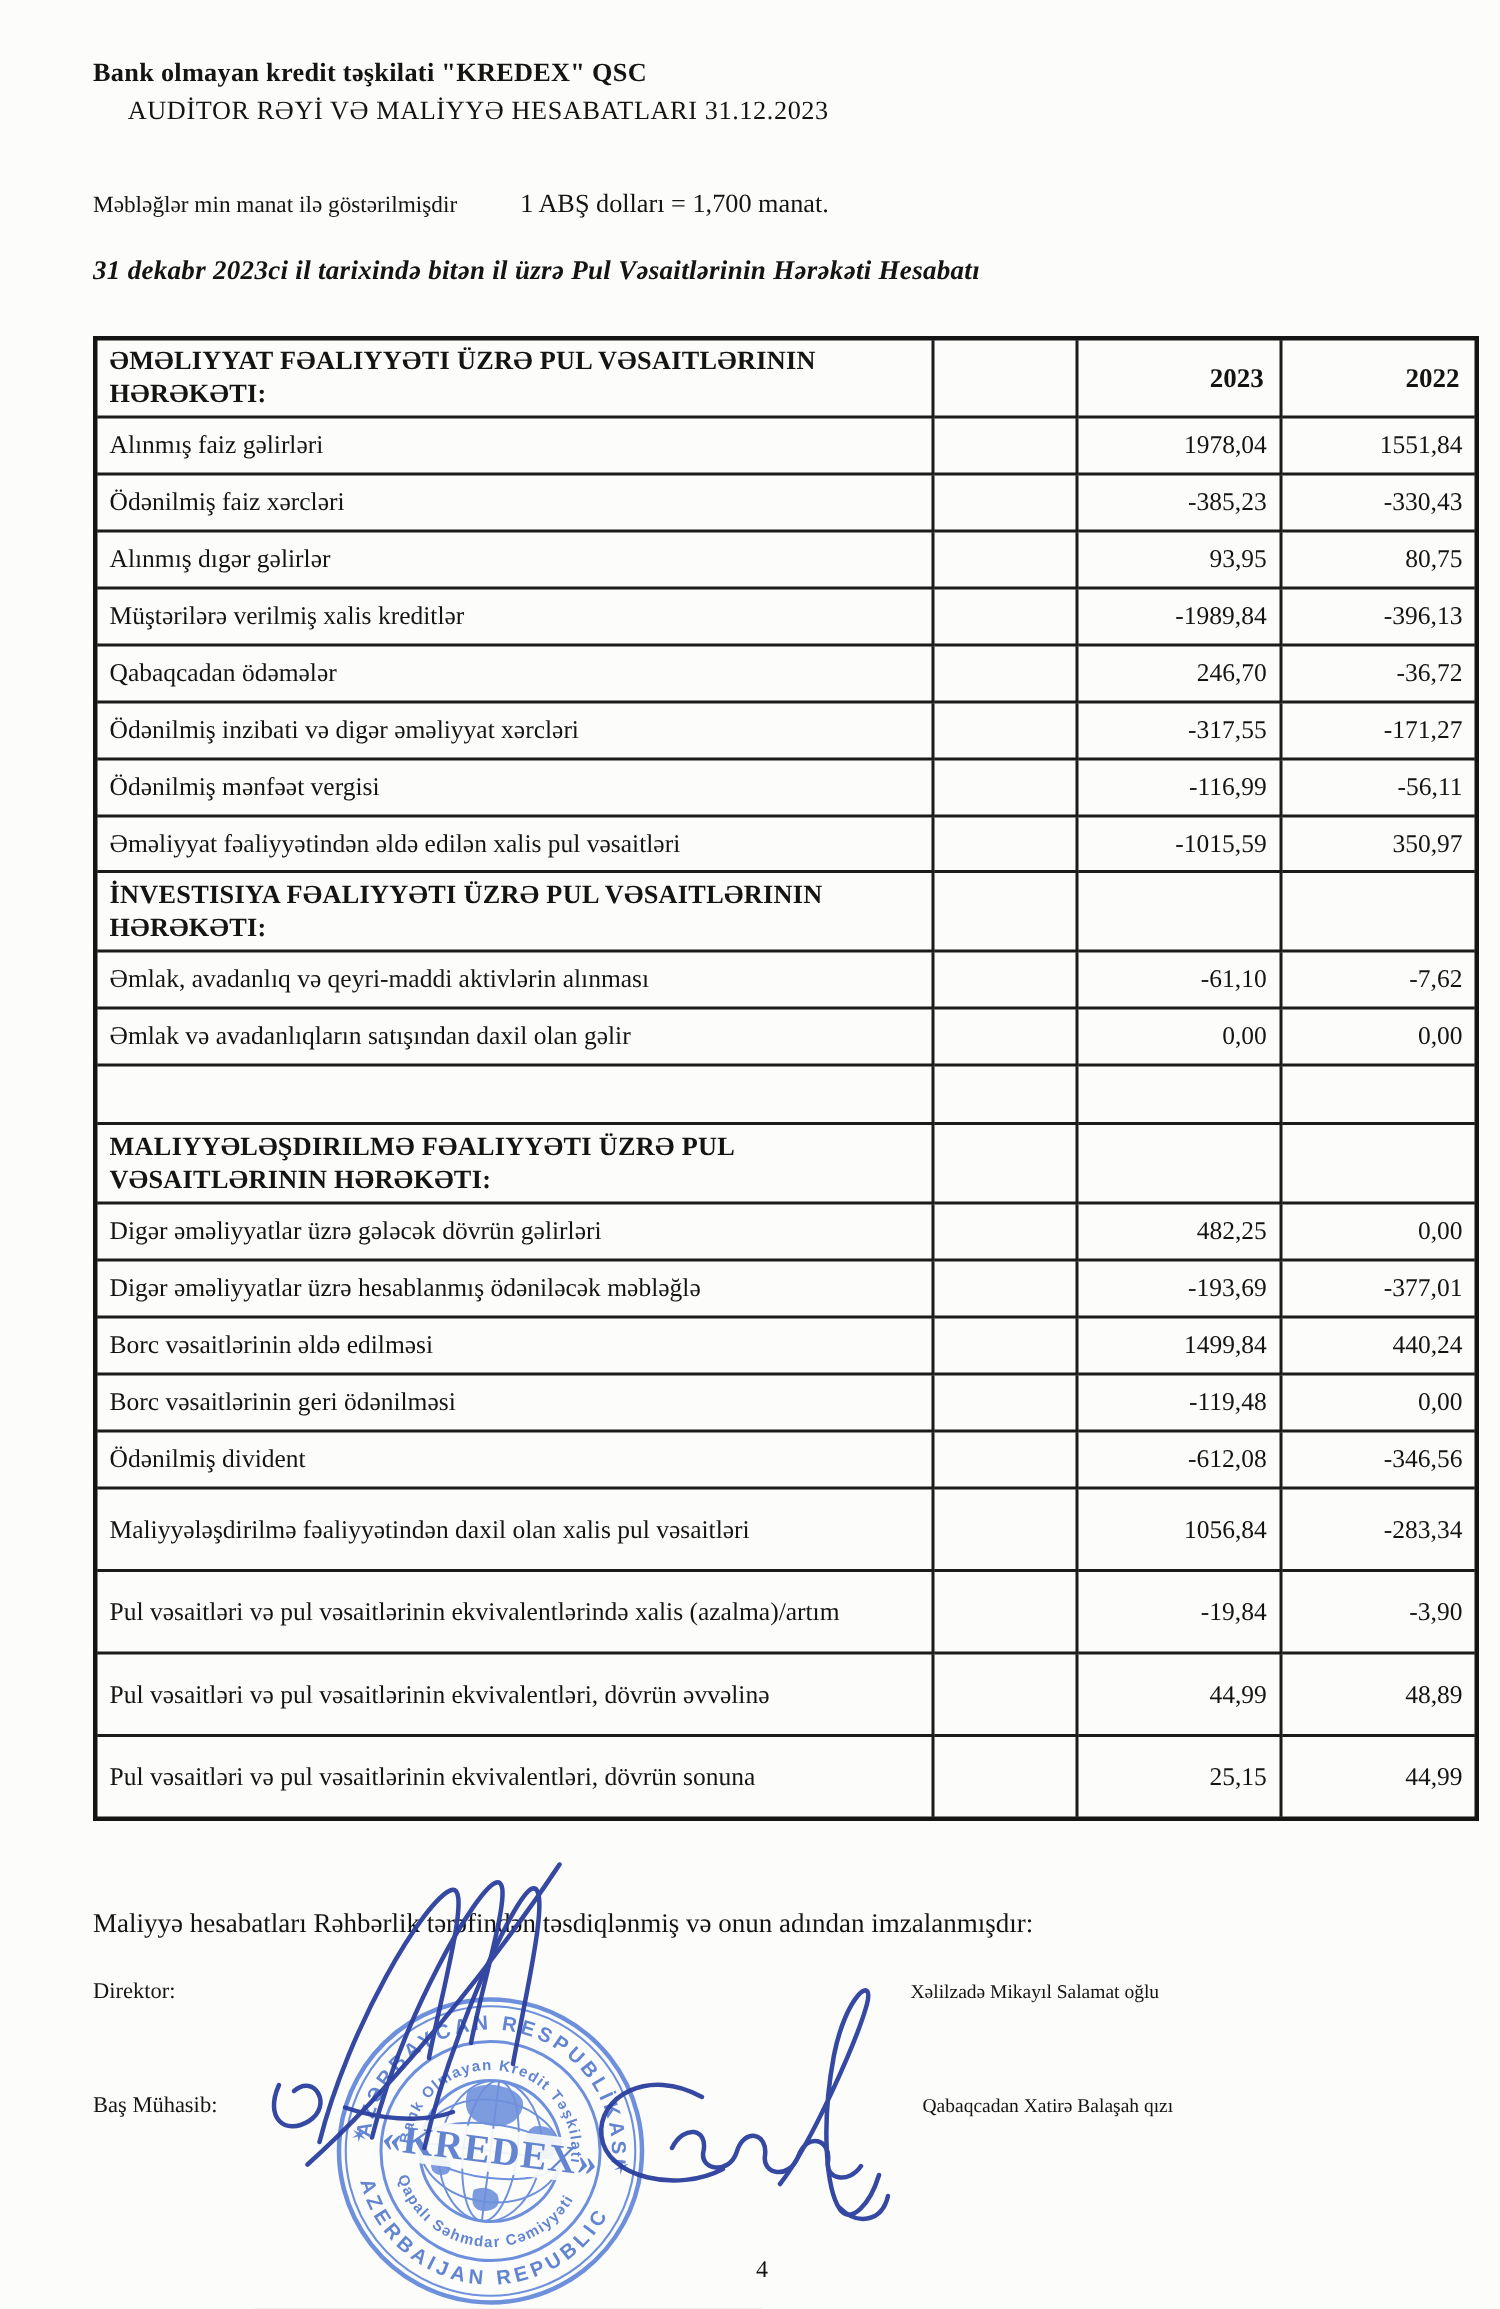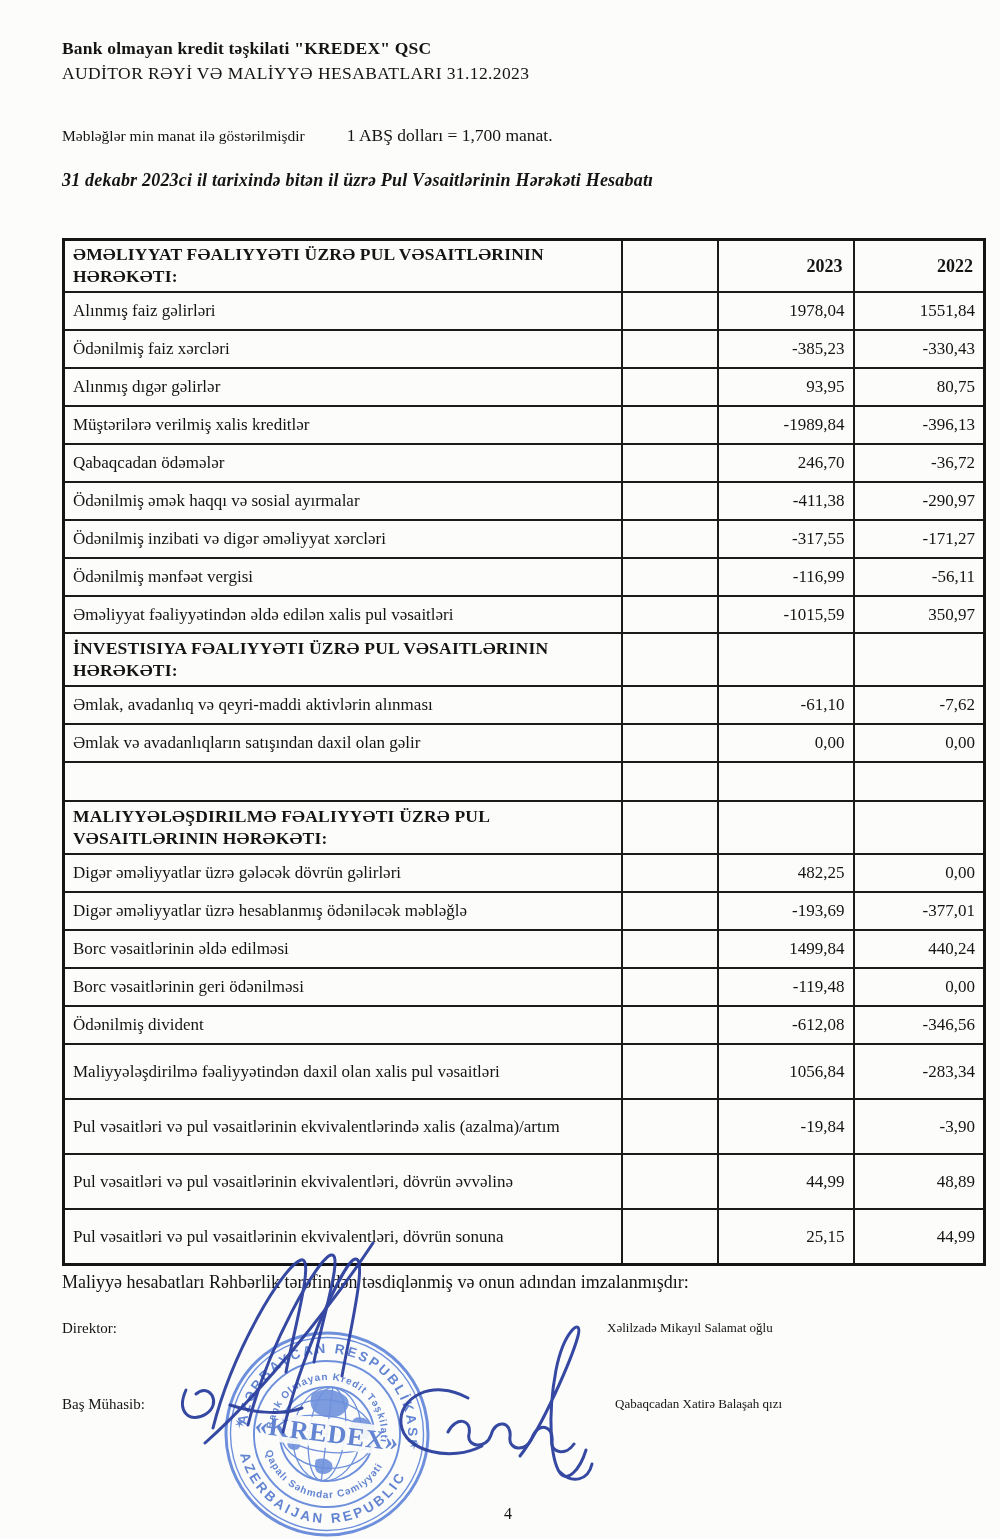--- a/index.html
+++ b/index.html
@@ -8,30 +8,30 @@
     width:1000px;height:1539px;
     margin:0 auto;
     background:#fcfcfa;
     font-family:"Liberation Serif","DejaVu Serif",serif;
     color:#141414;
     overflow:hidden;
   }
   
   .doc-header{position:absolute;left:62px;top:36px;line-height:1.45;}
   .hl1{font-weight:bold;font-size:17.5px;letter-spacing:.2px;}
-  .hl2{font-size:17.5px;letter-spacing:.4px;}
+  .hl2{font-size:17.5px;letter-spacing:.4px;text-align:right;}
   .hl3{font-size:15.5px;margin-top:36px;}
   .hl3 .rate{font-size:17.5px;margin-left:42px;}
   .doc-title{
     position:absolute;left:62px;top:170px;width:900px;
     font-weight:bold;font-style:italic;font-size:18px;letter-spacing:.2px;
   }
   
   table.cashflow{
-    position:absolute;left:62px;top:238px;
+    position:absolute;left:62px;top:224px;
     width:921px;border-collapse:collapse;table-layout:fixed;padding-left:43px;
   }
   table.cashflow td{
     border:2px solid #1b1b1b;
     vertical-align:middle;
     overflow:hidden;
   }
   table.cashflow{border:3px solid #151515;}
   td.lbl{padding:2px 6px 2px 8px;font-size:17px;line-height:1.25;}
   td.val{padding:2px 8px 2px 2px;font-size:17px;text-align:right;white-space:nowrap;}
@@ -106,26 +106,20 @@
           <td class="val">-1989,84</td>
           <td class="val">-396,13</td>
         </tr>
         <tr class="t-normal">
           <td class="lbl">Qabaqcadan ödəmələr</td>
           <td class="val"></td>
           <td class="val">246,70</td>
           <td class="val">-36,72</td>
         </tr>
         <tr class="t-normal">
-          <td class="lbl">Ödənilmiş əmək haqqı və sosial ayırmalar</td>
-          <td class="val"></td>
-          <td class="val">-411,38</td>
-          <td class="val">-290,97</td>
-        </tr>
-        <tr class="t-normal">
           <td class="lbl">Ödənilmiş inzibati və digər əməliyyat xərcləri</td>
           <td class="val"></td>
           <td class="val">-317,55</td>
           <td class="val">-171,27</td>
         </tr>
         <tr class="t-normal">
           <td class="lbl">Ödənilmiş mənfəət vergisi</td>
           <td class="val"></td>
           <td class="val">-116,99</td>
           <td class="val">-56,11</td>

